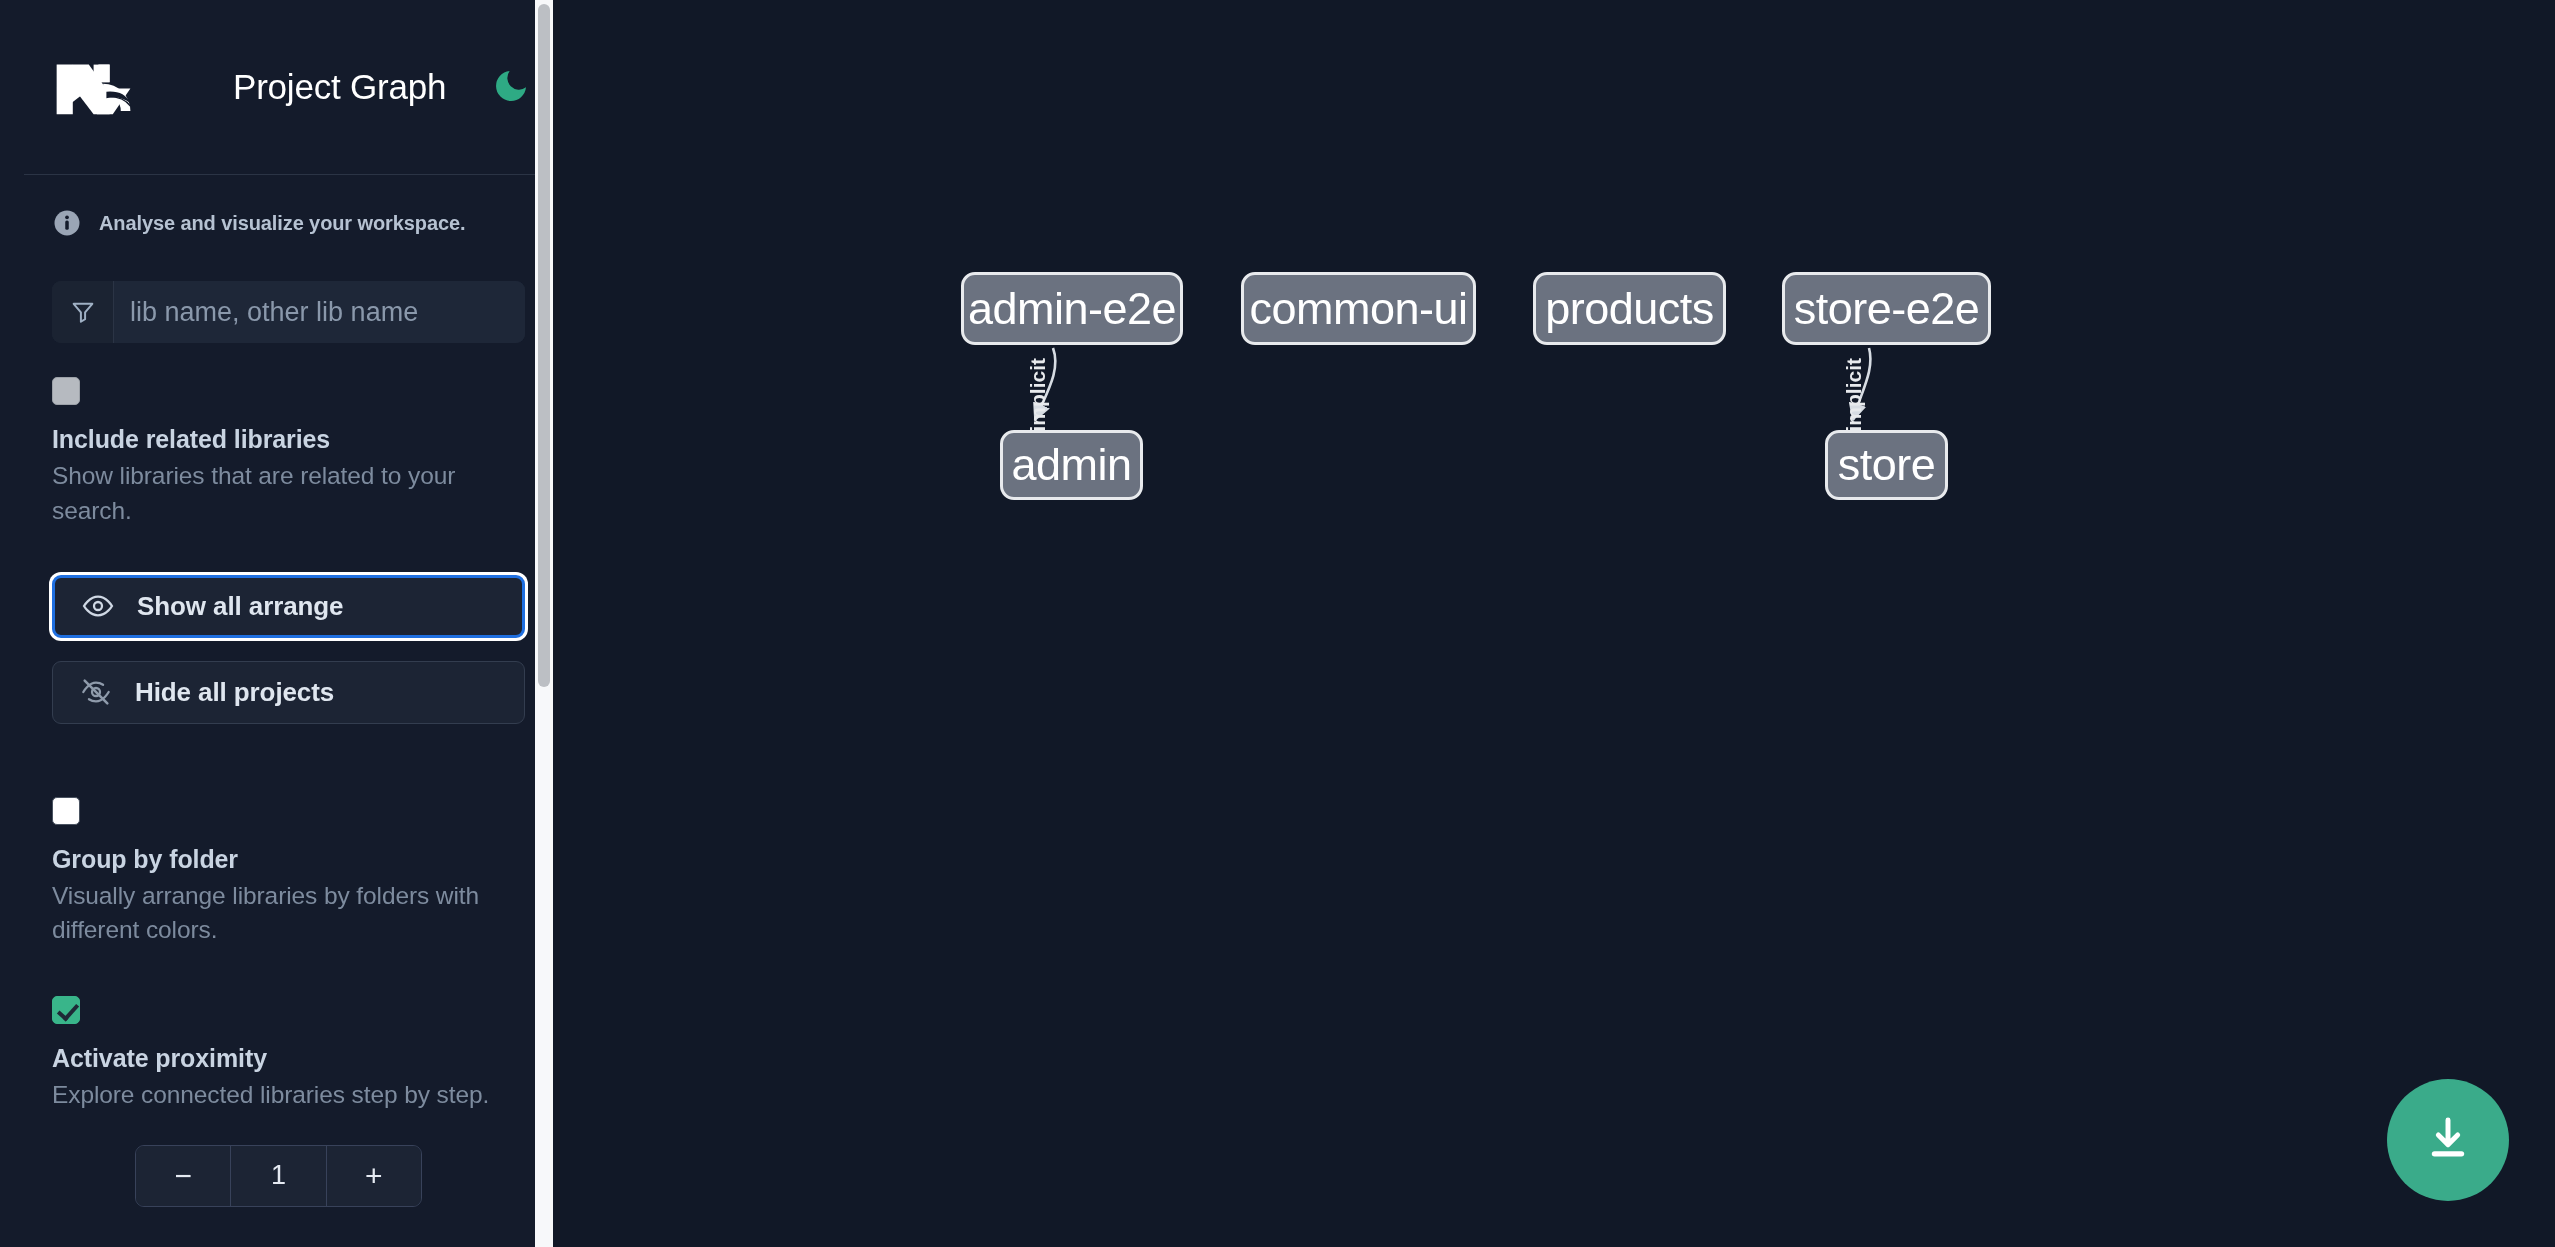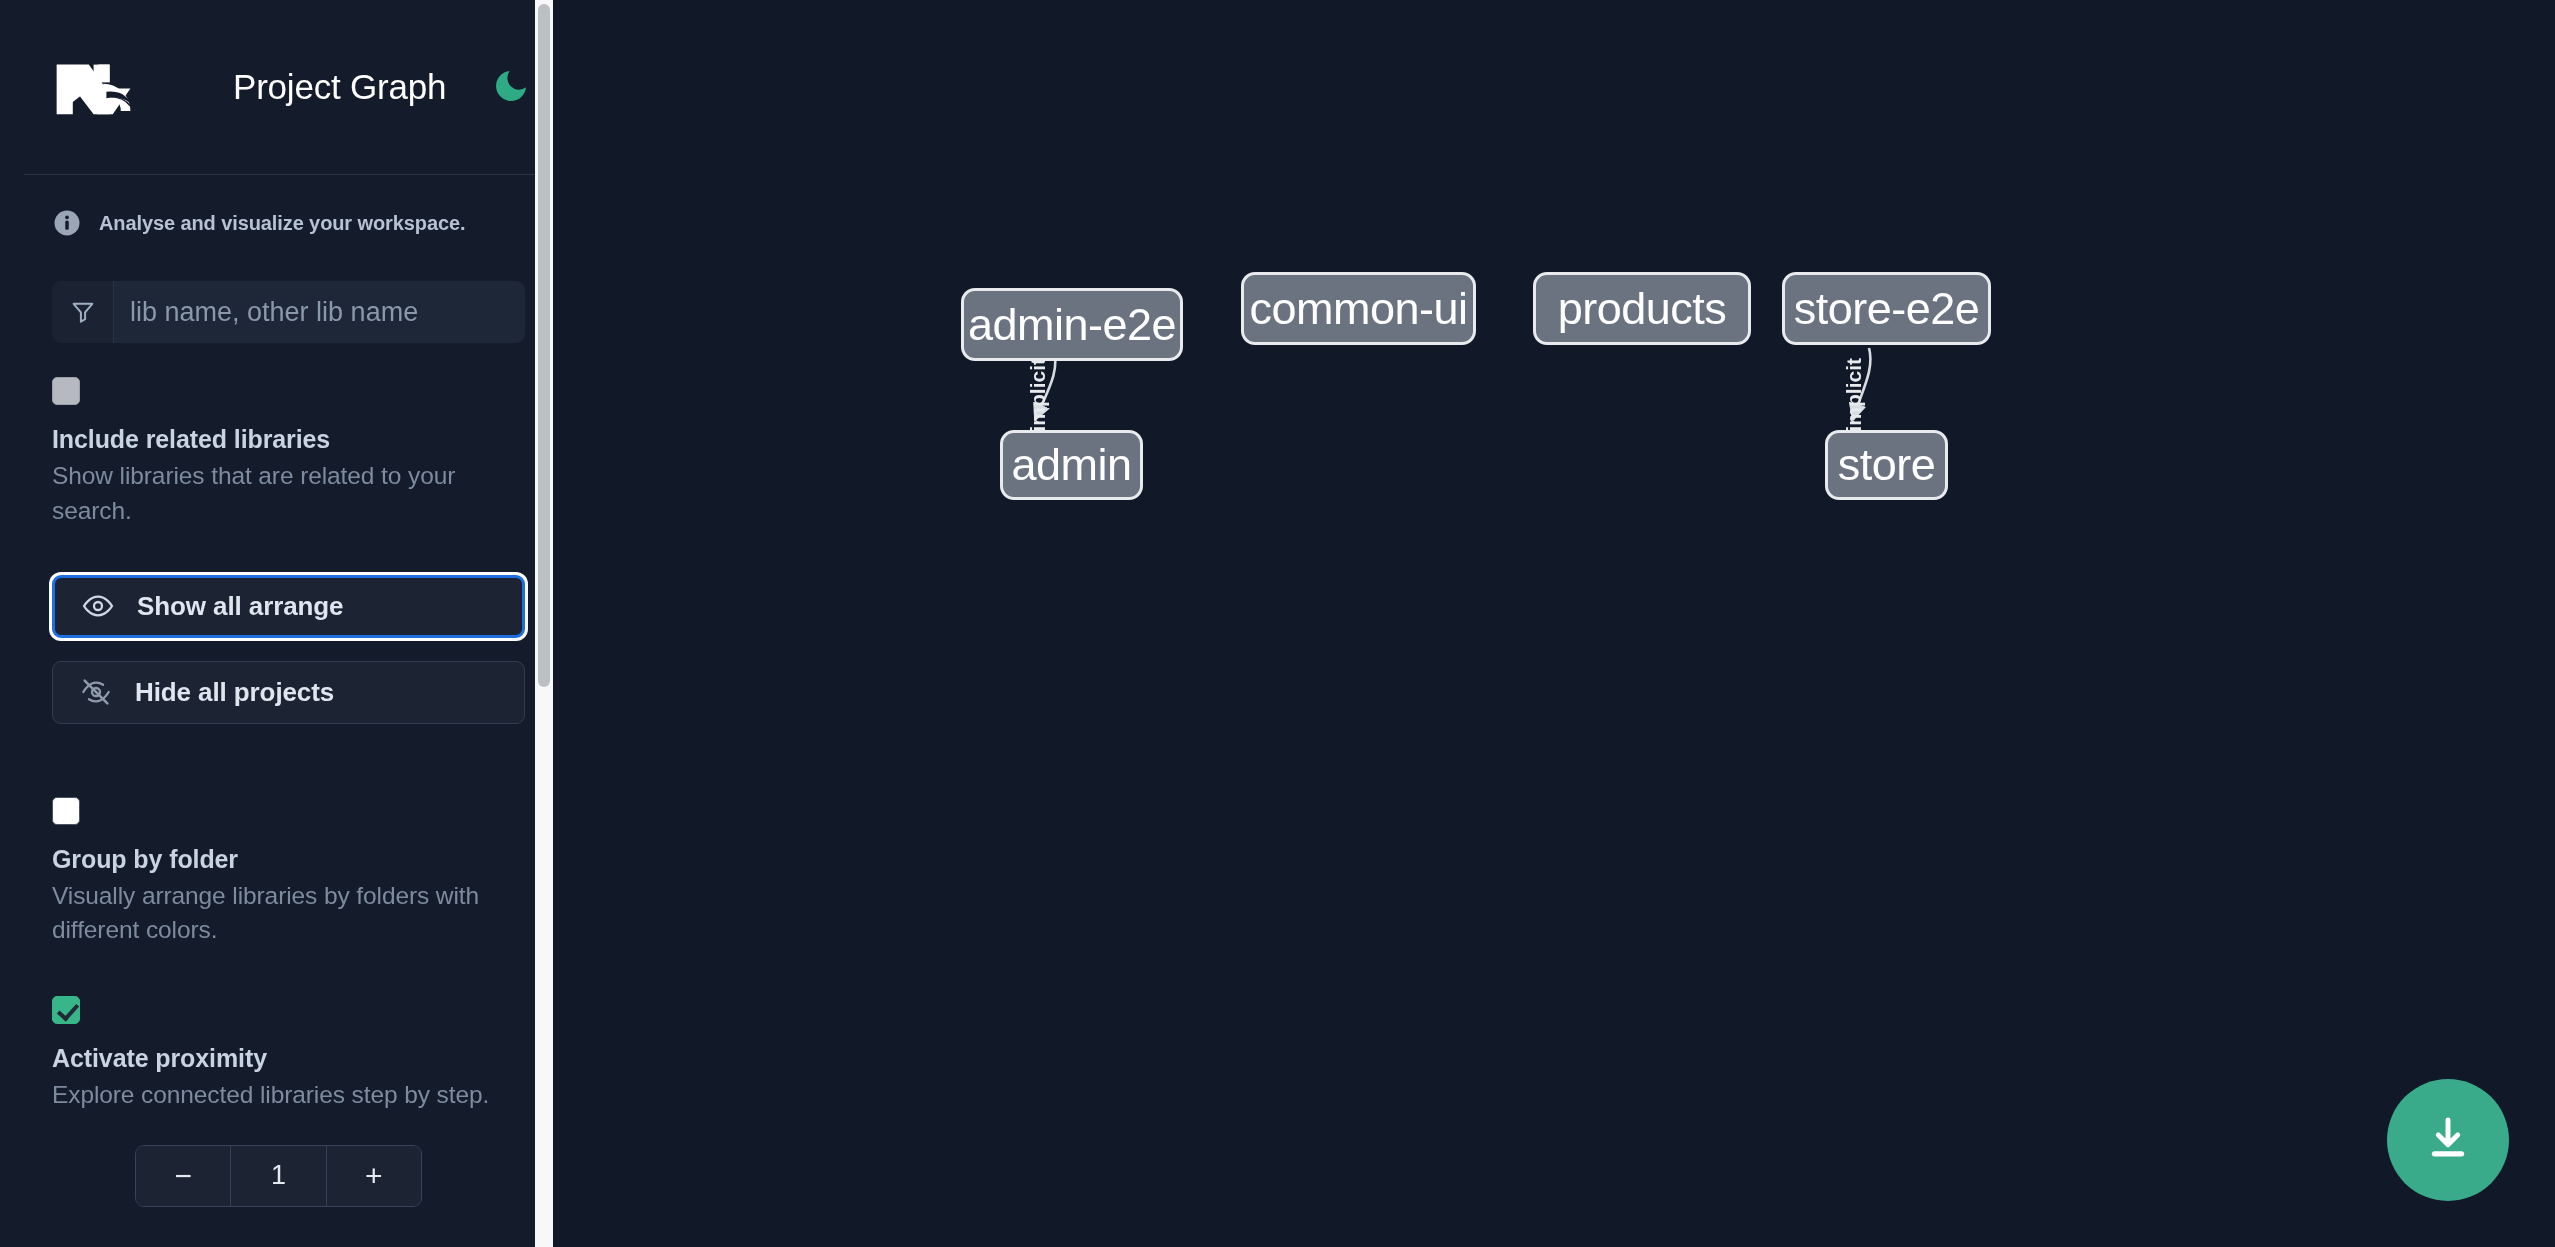--- a/index.html
+++ b/index.html
@@ -317,23 +317,23 @@
           <path d="M 0 0 L 10 5 L 0 10 z" fill="#d7dce3"></path>
         </marker>
       </defs>
       <path d="M 500 348 C 508 370 494 392 482 420" fill="none" stroke="#d7dce3" stroke-width="2.6" marker-end="url(#ah)"></path>
       <path d="M 1316 348 C 1322 370 1308 392 1300 420" fill="none" stroke="#d7dce3" stroke-width="2.6" marker-end="url(#ah)"></path>
     </svg>
 
     <div class="edge-label" style="left:473px; top:358px;">implicit</div>
     <div class="edge-label" style="left:1289px; top:358px;">implicit</div>
 
-    <div class="node" style="left:408px;  top:288px; width:222px; height:73px;">admin-e2e</div>
+    <div class="node" style="left:408px;  top:272px; width:222px; height:73px;">admin-e2e</div>
     <div class="node" style="left:688px;  top:272px; width:235px; height:73px;">common-ui</div>
-    <div class="node" style="left:980px;  top:272px; width:218px; height:73px;">products</div>
+    <div class="node" style="left:980px;  top:272px; width:193px; height:73px;">products</div>
     <div class="node" style="left:1229px; top:272px; width:209px; height:73px;">store-e2e</div>
     <div class="node" style="left:447px;  top:430px; width:143px; height:70px;">admin</div>
     <div class="node" style="left:1272px; top:430px; width:123px; height:70px;">store</div>
 
     <button class="fab">
       <span>
         <svg width="54" height="54" viewBox="0 0 24 24" aria-hidden="true">
           <path d="M12 3.5v10M12 14.5l-4.3-4.3M12 14.5l4.3-4.3" fill="none" stroke="#ffffff" stroke-width="2.2" stroke-linecap="round" stroke-linejoin="round"></path>
           <line x1="6" y1="18.6" x2="18" y2="18.6" stroke="#ffffff" stroke-width="2.4" stroke-linecap="round"></line>
         </svg>

